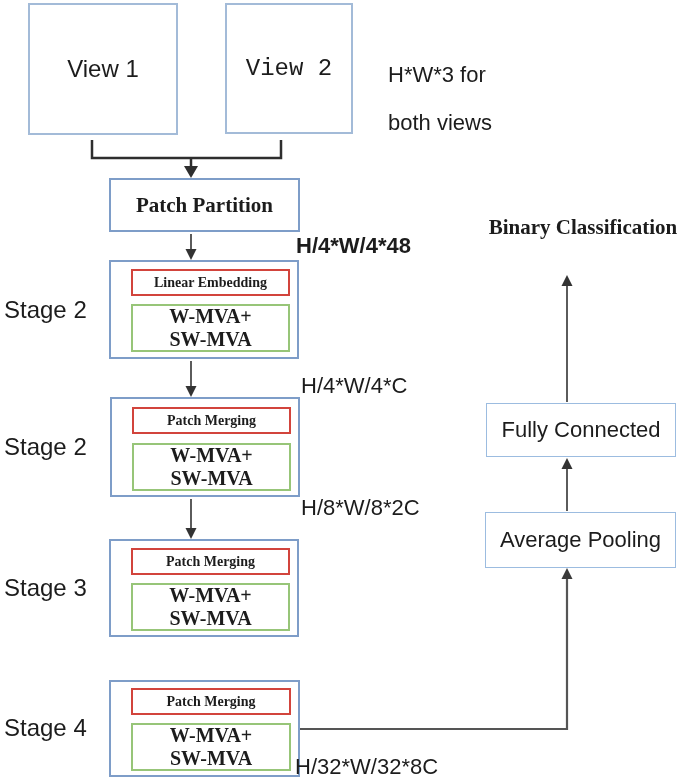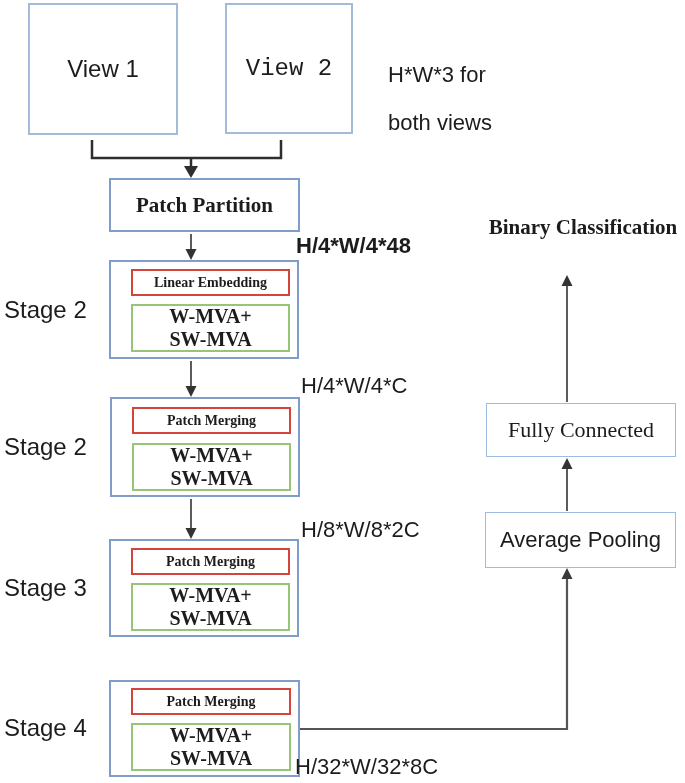--- a/index.html
+++ b/index.html
@@ -142,26 +142,26 @@
     </div>
     <div class="box green-border serifbold inner-green preline" style="left:7px; right:7px; top:41px; height:48px;">
       <span class="preline">W-MVA+
 SW-MVA</span>
     </div>
   </div>
   <div class="stage-label sans" style="top:714px;">Stage 4</div>
 
   <div class="dim-label sans" style="left:296px; top:233px;font-weight:bold;">H/4*W/4*48</div>
   <div class="dim-label sans" style="left:301px; top:373px;">H/4*W/4*C</div>
-  <div class="dim-label sans" style="left:301px; top:517px;">H/8*W/8*2C</div>
+  <div class="dim-label sans" style="left:301px; top:495px;">H/8*W/8*2C</div>
   <div class="dim-label sans" style="left:295px; top:754px;">H/32*W/32*8C</div>
 
   <div id="bc-title" class="serifbold" style="left:481px; top:215px; width:204px;">Binary Classification</div>
 
-  <div class="box thin-blue io-box sans" style="left:473px; top:403px; width:190px; height:54px;font-family:Liberation Serif, serif;">
+  <div class="box thin-blue io-box sans" style="left:473px; top:403px; width:190px; height:54px;">
     <span>Fully Connected</span>
   </div>
 
   <div class="box thin-blue io-box sans" style="left:472px; top:512px; width:191px; height:56px;">
     <span>Average Pooling</span>
   </div>
 
 </div>
 
 </body></html>

